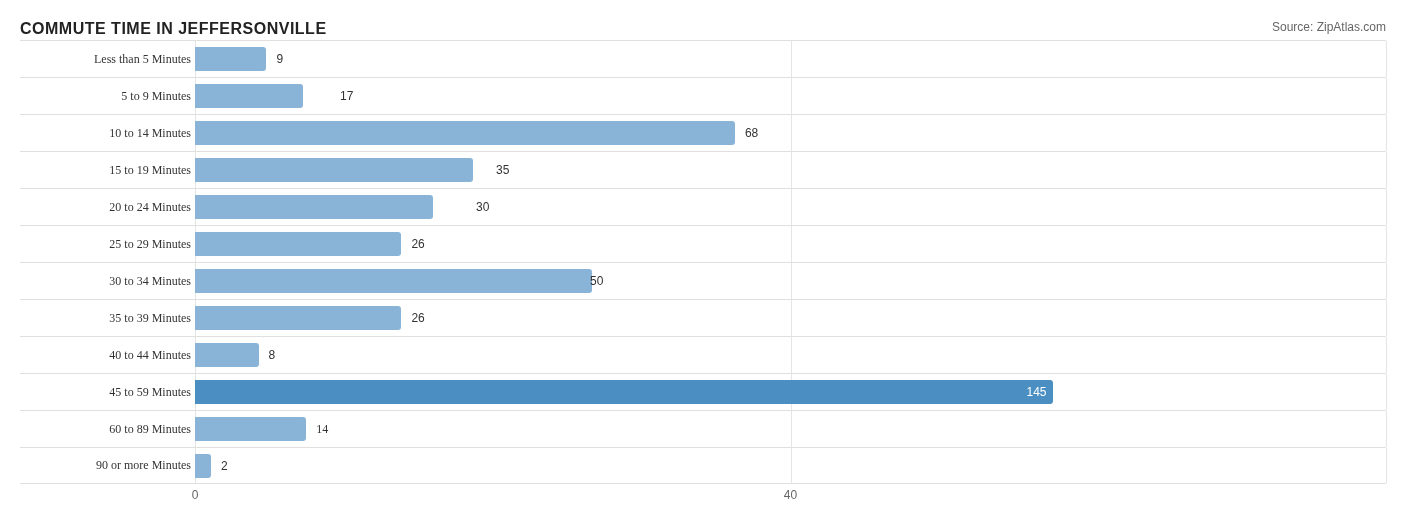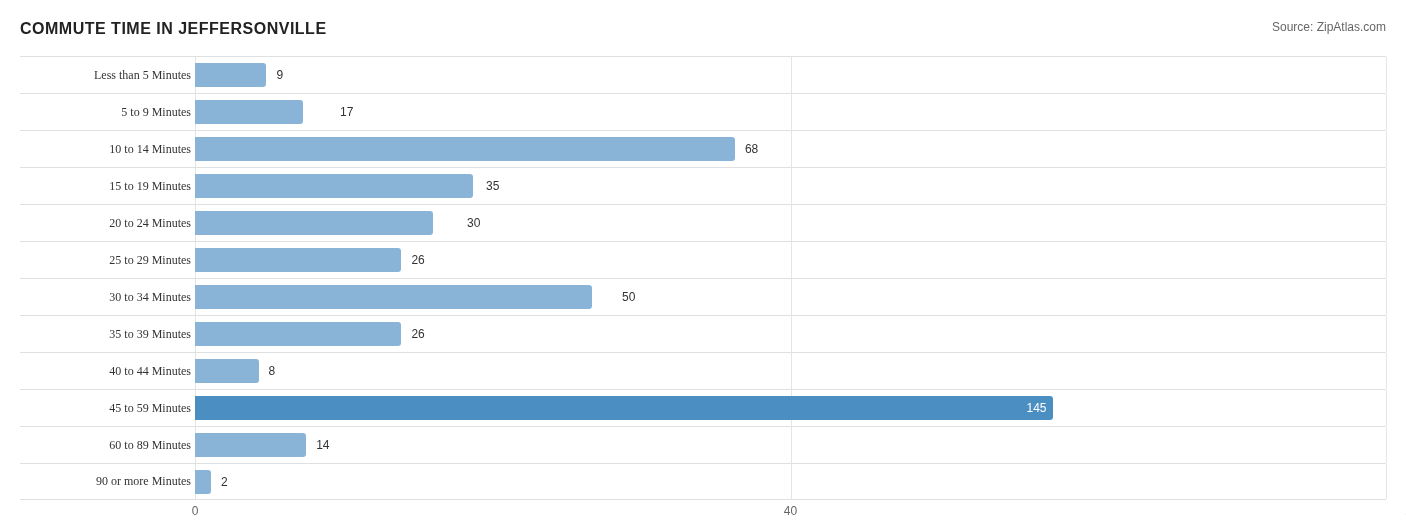--- a/index.html
+++ b/index.html
@@ -7,21 +7,21 @@
       font-family: Arial, sans-serif;
       background: #fff;
       width: 1406px;
       min-height: 523px;
       padding: 20px 20px 40px 20px;
     }
     .header-row {
       display: flex;
       justify-content: space-between;
       align-items: flex-start;
-      margin-bottom: 18px;
+      margin-bottom: 2px;
     }
     .chart-title {
       font-size: 16px;
       font-weight: bold;
       text-transform: uppercase;
       letter-spacing: 0.5px;
       color: #222;
     }
     .source-text {
       font-size: 12px;
@@ -163,32 +163,32 @@
           </div>
         </div>
       </div>
       <div class="bar-row">
         <div class="gridline" style="left: 175px;"></div>
         <div class="gridline" style="left: 770.5px;"></div>
         <div class="gridline" style="left: 1366px;"></div>
         <div class="bar-label">15 to 19 Minutes</div>
         <div class="bar-container">
           <div class="bar bar-normal" style="width: 277.9px; min-width: 2px;">
-            <span class="bar-value" style="left: 286px;">35</span>
+            <span class="bar-value" style="left: 296px;">35</span>
           </div>
         </div>
       </div>
       <div class="bar-row">
         <div class="gridline" style="left: 175px;"></div>
         <div class="gridline" style="left: 770.5px;"></div>
         <div class="gridline" style="left: 1366px;"></div>
         <div class="bar-label">20 to 24 Minutes</div>
         <div class="bar-container">
           <div class="bar bar-normal" style="width: 238.2px; min-width: 2px;">
-            <span class="bar-value" style="left: 236px; margin-left: 36px;">30</span>
+            <span class="bar-value" style="left: 245px; margin-left: 36px;">30</span>
           </div>
         </div>
       </div>
       <div class="bar-row">
         <div class="gridline" style="left: 175px;"></div>
         <div class="gridline" style="left: 770.5px;"></div>
         <div class="gridline" style="left: 1366px;"></div>
         <div class="bar-label">25 to 29 Minutes</div>
         <div class="bar-container">
           <div class="bar bar-normal" style="width: 206.44px; min-width: 2px;">
@@ -196,21 +196,21 @@
           </div>
         </div>
       </div>
       <div class="bar-row">
         <div class="gridline" style="left: 175px;"></div>
         <div class="gridline" style="left: 770.5px;"></div>
         <div class="gridline" style="left: 1366px;"></div>
         <div class="bar-label">30 to 34 Minutes</div>
         <div class="bar-container">
           <div class="bar bar-normal" style="width: 397px; min-width: 2px;">
-            <span class="bar-value" style="left: 422px;">50</span>
+            <span class="bar-value" style="left: 390px;">50</span>
           </div>
         </div>
       </div>
       <div class="bar-row">
         <div class="gridline" style="left: 175px;"></div>
         <div class="gridline" style="left: 770.5px;"></div>
         <div class="gridline" style="left: 1366px;"></div>
         <div class="bar-label">35 to 39 Minutes</div>
         <div class="bar-container">
           <div class="bar bar-normal" style="width: 206.44px; min-width: 2px;">
@@ -240,21 +240,21 @@
           </div>
         </div>
       </div>
       <div class="bar-row">
         <div class="gridline" style="left: 175px;"></div>
         <div class="gridline" style="left: 770.5px;"></div>
         <div class="gridline" style="left: 1366px;"></div>
         <div class="bar-label">60 to 89 Minutes</div>
         <div class="bar-container">
           <div class="bar bar-normal" style="width: 111.16px; min-width: 2px;">
-            <span class="bar-value" style="left: 116.16px;">14</span>
+            <span class="bar-value" style="left: 116.16px; font-family: Liberation Serif, serif;">14</span>
           </div>
         </div>
       </div>
       <div class="bar-row">
         <div class="gridline" style="left: 175px;"></div>
         <div class="gridline" style="left: 770.5px;"></div>
         <div class="gridline" style="left: 1366px;"></div>
         <div class="bar-label">90 or more Minutes</div>
         <div class="bar-container">
           <div class="bar bar-normal" style="width: 15.88px; min-width: 2px;">

